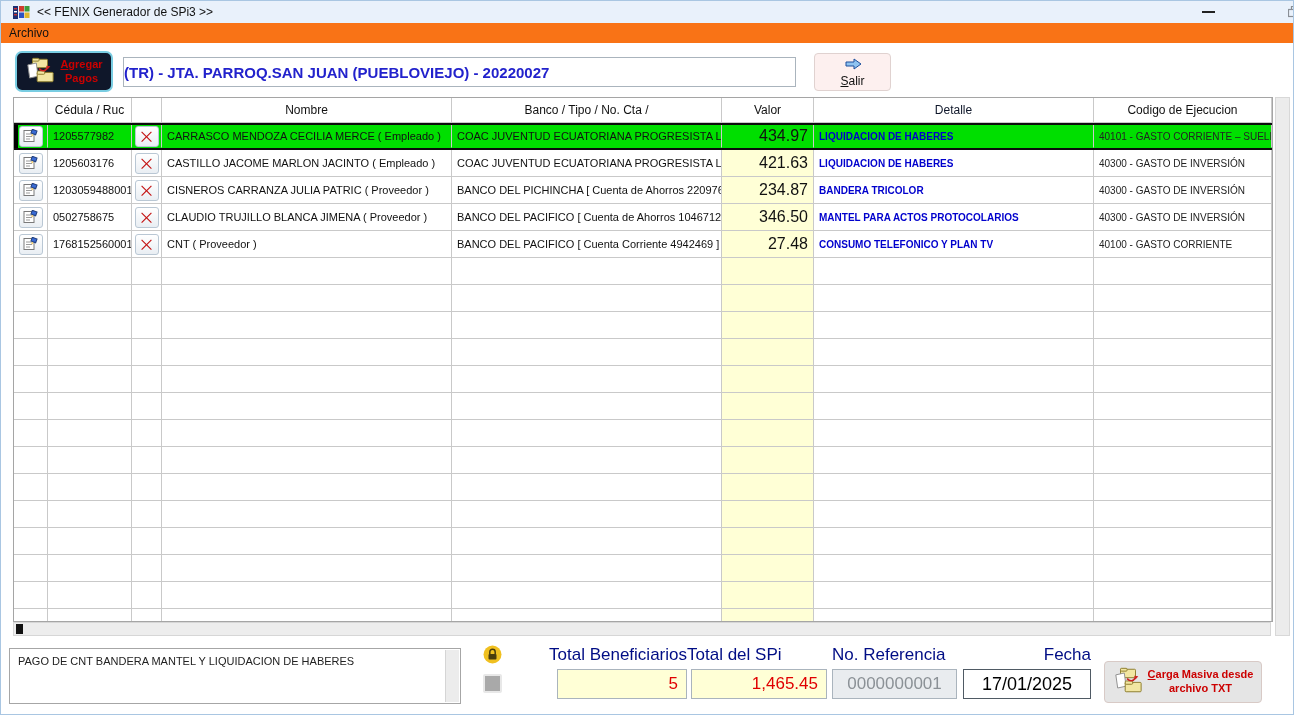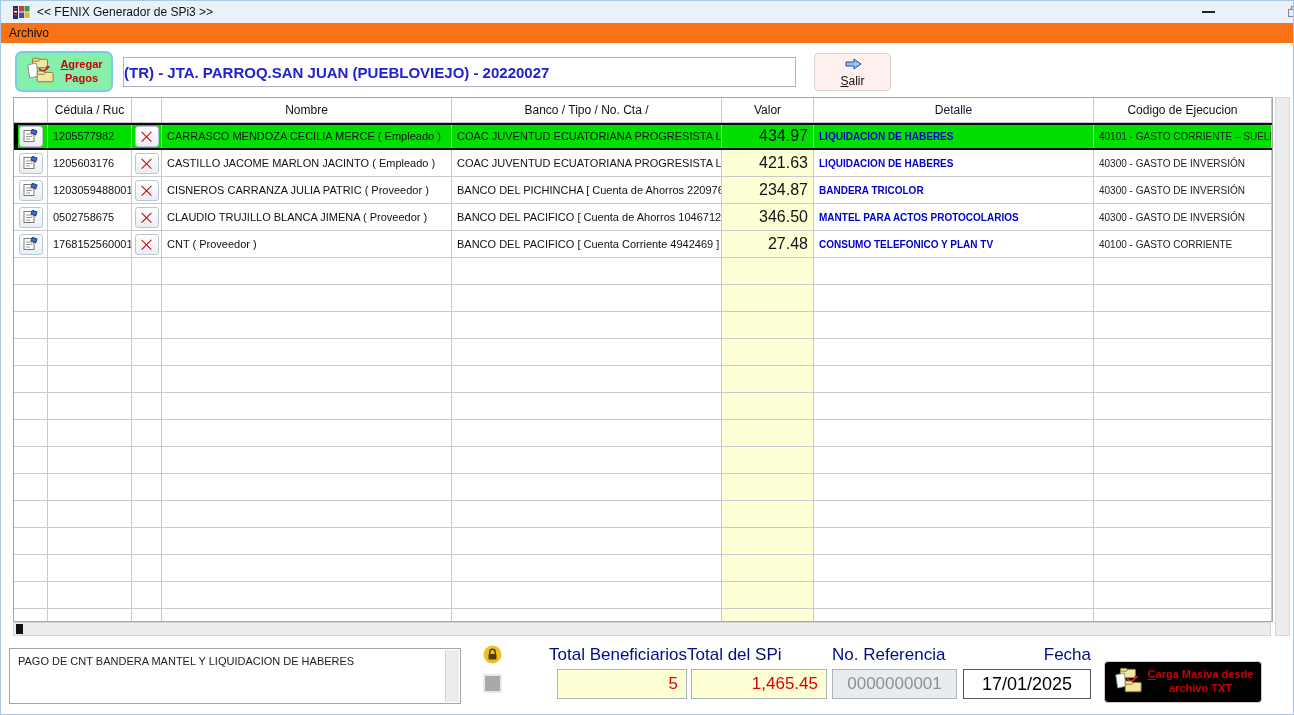--- a/index.html
+++ b/index.html
@@ -13,23 +13,23 @@
   .app-icon{margin-left:4px;width:18px;height:16px;display:flex;align-items:center;}
   .title-text{font-size:12px;color:#111;margin-left:6px;}
   .win-btn{position:absolute;top:0;height:22px;display:flex;align-items:center;justify-content:center;cursor:default;}
   .win-min{right:80px;width:30px;}
   .win-min .dash{width:13px;height:2px;background:#222;}
   .win-restore{right:0px;width:18px;}
   
   .menubar{position:absolute;left:0;top:22px;width:1294px;height:20px;background:#f97316;display:flex;align-items:center;}
   .menu-item{font-size:12px;color:#111;padding:2px 8px;}
   
-  .btn-red{background:#000000;border:1px solid #d8cac6;border-radius:4px;display:flex;align-items:center;justify-content:center;gap:5px;box-sizing:border-box;}
+  .btn-red{background:#e5e5e5;border:1px solid #d8cac6;border-radius:4px;display:flex;align-items:center;justify-content:center;gap:5px;box-sizing:border-box;}
   .btn-red .lbl{color:#cc0000;font-weight:bold;font-size:11px;text-align:center;line-height:1.25;}
-  .add-pagos{position:absolute;left:14px;top:50px;width:98px;height:41px;border:2px solid #79cde2;border-radius:7px;background:#86efac;}
+  .add-pagos{position:absolute;left:14px;top:50px;width:98px;height:41px;border:2px solid #79cde2;border-radius:7px;background:#0f172a;}
   .entity-field{position:absolute;left:122px;top:56px;width:673px;height:30px;background:#fff;border:1px solid #aab4bd;box-sizing:border-box;display:flex;align-items:center;padding-left:0;font-size:15px;font-weight:bold;color:var(--entity-blue,#2222cc);}
   .salir-btn{position:absolute;left:813px;top:52px;width:77px;height:38px;background:#fdf0ef;border:1px solid #e0d2d0;border-radius:4px;display:flex;flex-direction:column;align-items:center;justify-content:center;}
   .salir-btn .lbl{font-size:12px;color:#111;}
   
   .grid{position:absolute;left:12px;top:96px;width:1260px;height:525px;border:1px solid #a5a5a5;box-sizing:border-box;overflow:hidden;background:#fff;}
   .g-head{display:flex;width:1258px;height:25px;text-align:right;}
   .g-head .cell{font-size:12px;color:#111;justify-content:center;background:#fff;}
   .row{display:flex;width:1258px;height:27px;box-sizing:border-box;position:relative;}
   .cell{display:flex;align-items:center;box-sizing:border-box;height:100%;padding:0 5px;border-right:1px solid #c9c9c9;border-bottom:1px solid #c9c9c9;overflow:hidden;white-space:nowrap;font-size:11px;color:#111;background:#fff;}
   .c-btn{width:34px;justify-content:center;padding:0 2px;}

